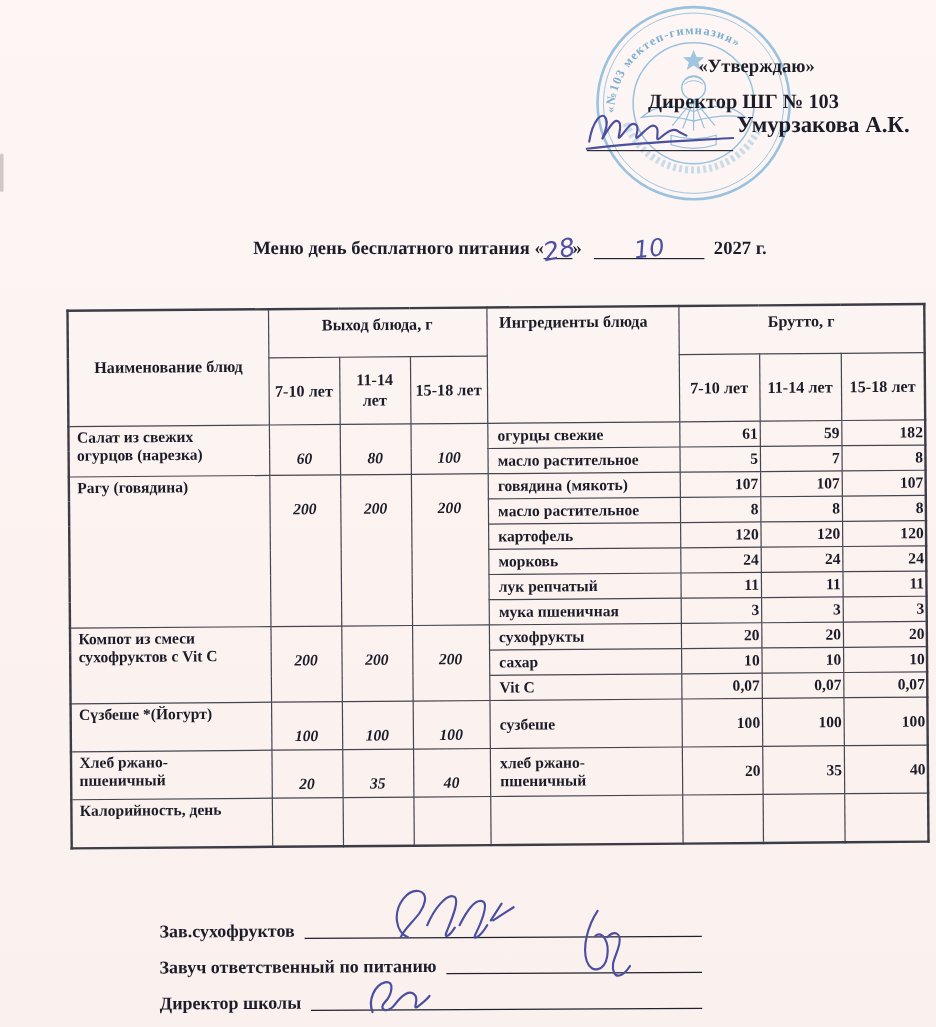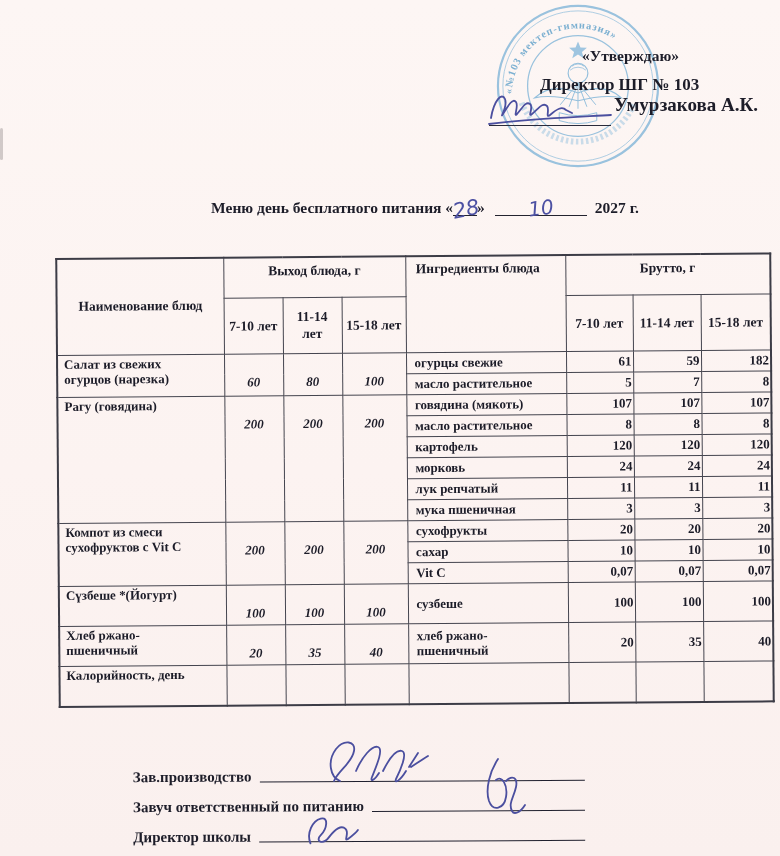--- a/index.html
+++ b/index.html
@@ -241,21 +241,21 @@
             <td class="num-cell"></td>
             <td class="num-cell"></td>
             <td class="num-cell"></td>
           </tr>
         </tbody>
     </table>
   </div>
 
   <div class="abs footer-block">
     <div class="sig-row">
-      <span class="lbl">Зав.производство</span>
+      <span class="lbl">Зав.сухофруктов</span>
       <span class="fill-line"></span>
     </div>
     <div class="sig-row">
       <span class="lbl">Завуч ответственный по питанию</span>
       <span class="fill-line"></span>
     </div>
     <div class="sig-row">
       <span class="lbl">Директор школы</span>
       <span class="fill-line"></span>
     </div>

